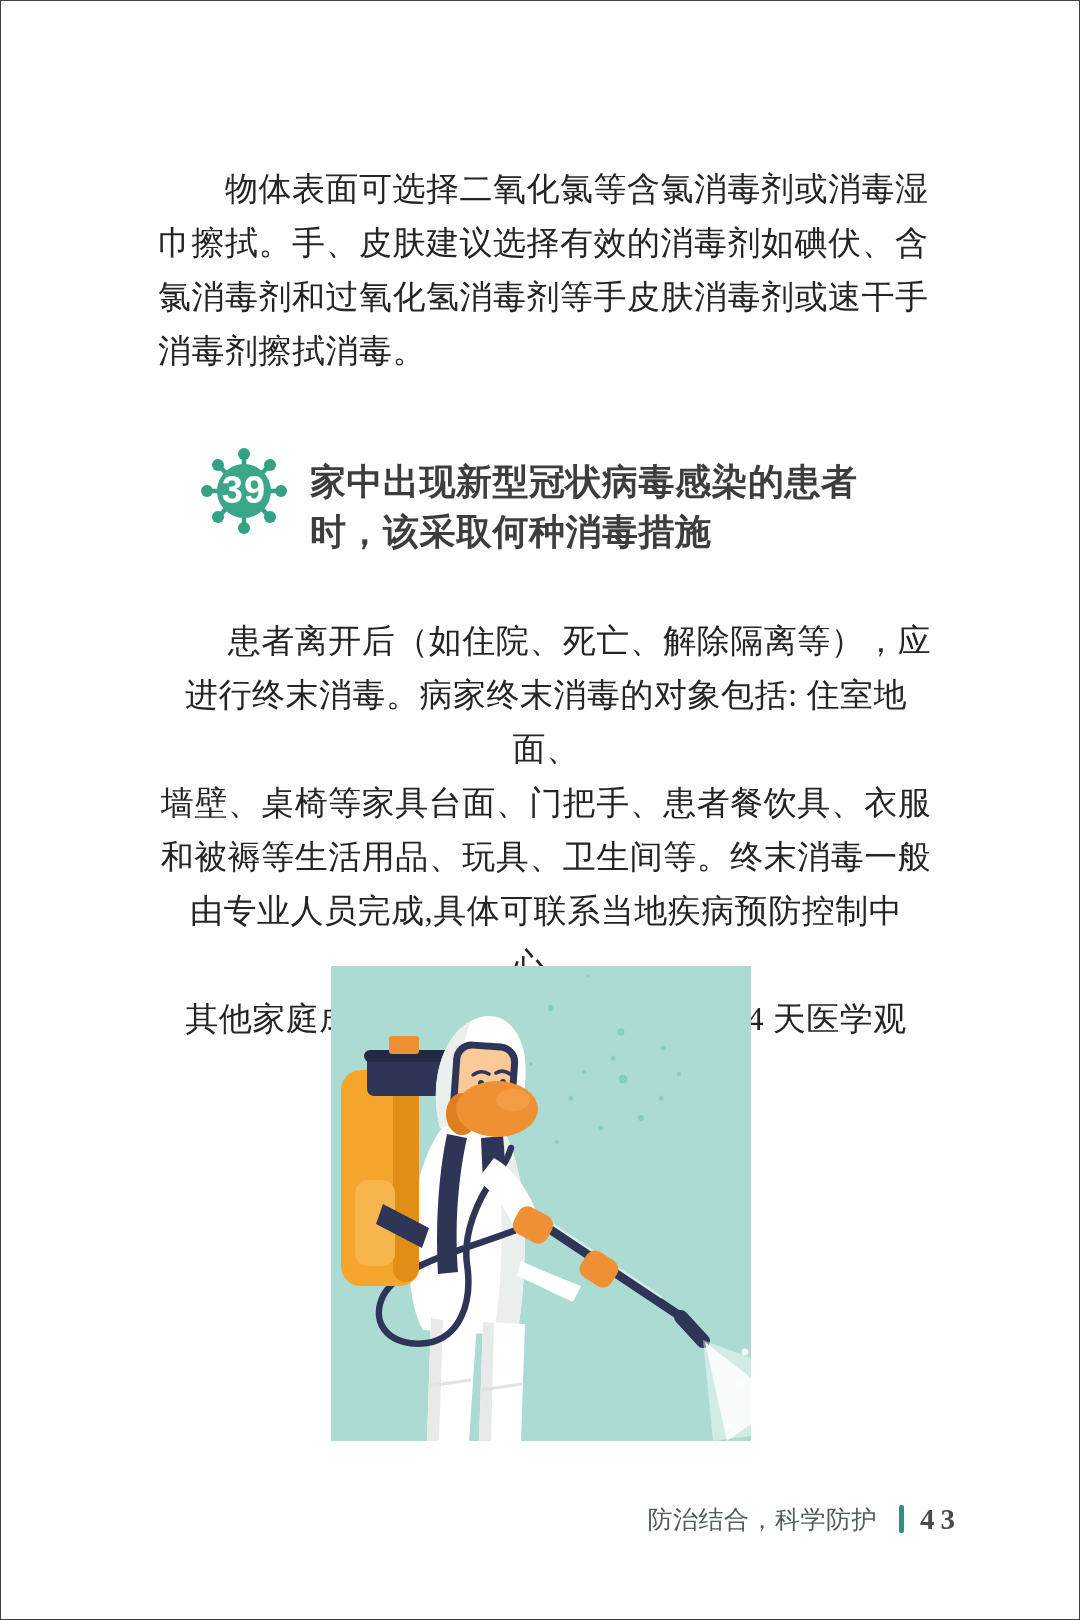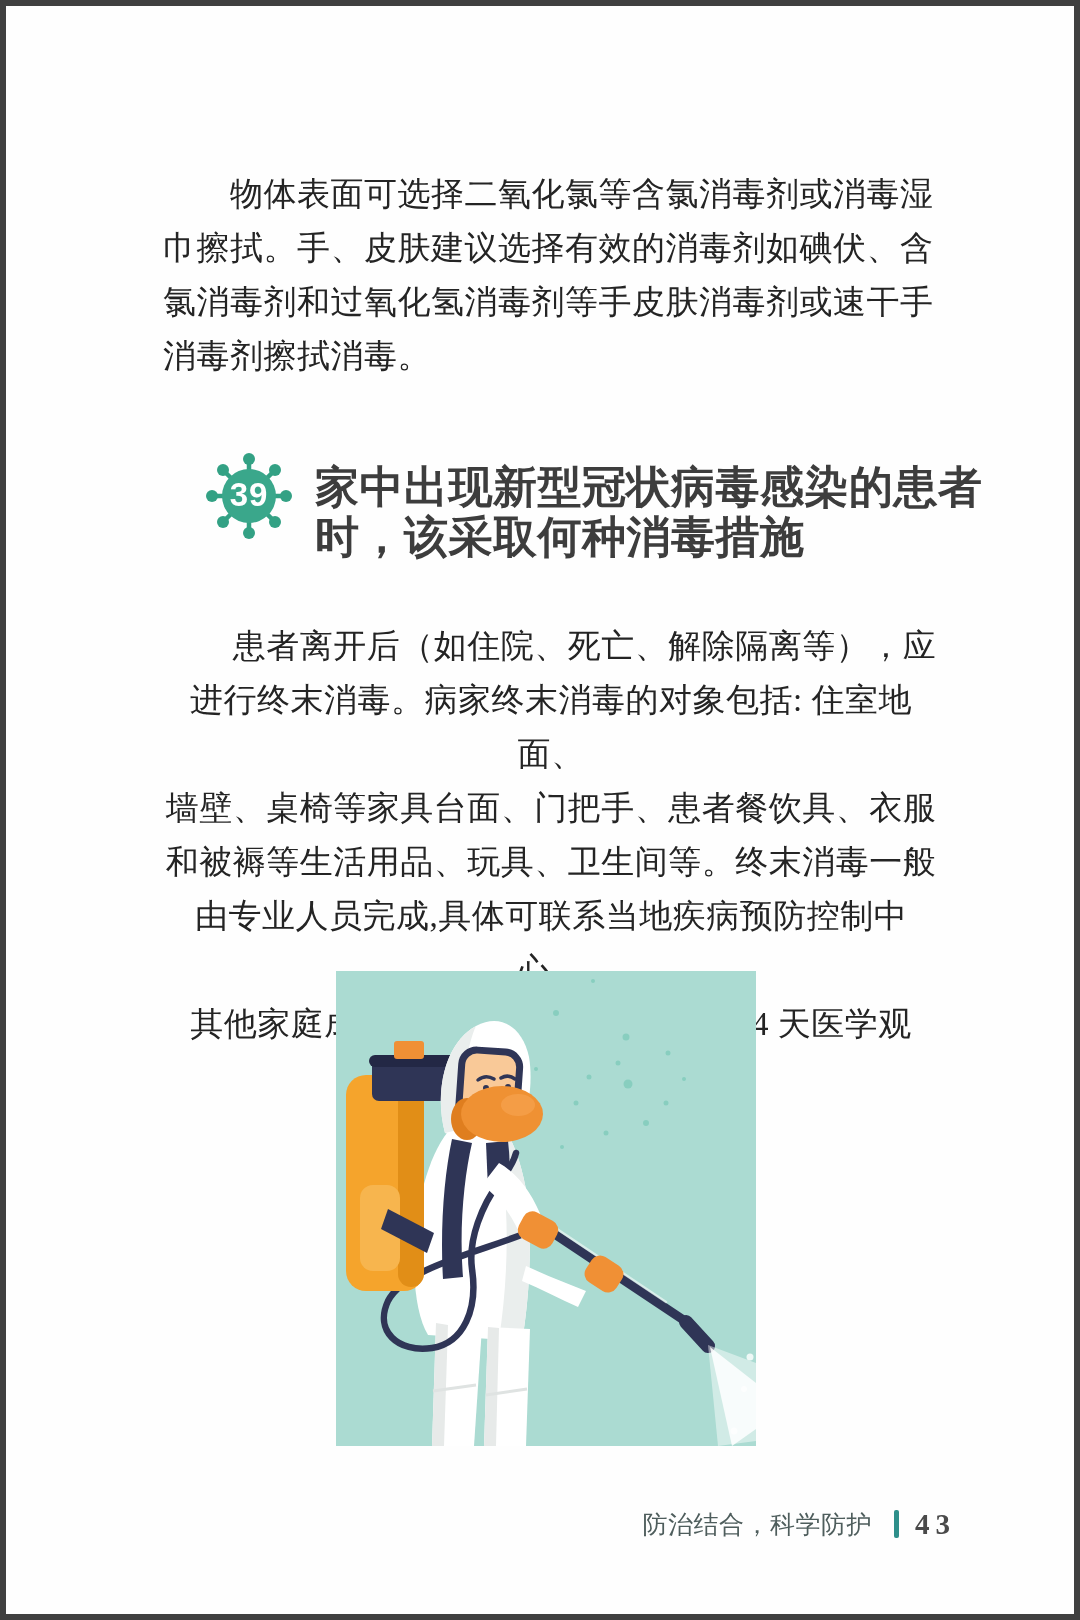--- a/index.html
+++ b/index.html
@@ -3,43 +3,43 @@
 <meta charset="utf-8">
 <style>
   html,body{margin:0;padding:0;}
   body{
     width:1080px;height:1620px;position:relative;background:#ffffff;
     font-family:"Liberation Serif","DejaVu Serif",serif;
     overflow:hidden;
   }
   .page{
     position:absolute;inset:0;background:#fefefe;
-    border:6px solid #404040;box-sizing:border-box;
+    border:1px solid #404040;box-sizing:border-box;
   }
   
   .para{
     position:absolute;left:157px;width:776px;margin:0;
     font-size:33px;line-height:54px;letter-spacing:0.5px;
     color:#242424;white-space:pre-line;text-align:left;
   }
   .para-1{top:161px;}
   .para-2{top:613px;text-align:center;}
   
   .badge{
     position:absolute;left:195px;top:442px;width:96px;height:96px;
   }
   .badge .num{
     position:absolute;inset:0;display:flex;align-items:center;justify-content:center;
     color:#ffffff;font-family:"Liberation Sans","DejaVu Sans",sans-serif;
-    font-weight:700;font-size:33px;letter-spacing:1px;padding-bottom:2px;
+    font-weight:700;font-size:38px;letter-spacing:1px;padding-bottom:2px;
   }
   .section-title{
     position:absolute;left:309px;top:456px;margin:0;
     font-family:"Liberation Sans","DejaVu Sans",sans-serif;
-    font-weight:700;font-size:44px;line-height:50px;letter-spacing:0.5px;
+    font-weight:700;font-size:36px;line-height:50px;letter-spacing:0.5px;
     color:#3d3d3d;white-space:pre-line;
   }
   
   .illustration{
     position:absolute;left:330px;top:965px;width:420px;height:475px;
   }
   .illustration svg{display:block;}
   
   .footer{
     position:absolute;top:1498px;right:118px;height:40px;

